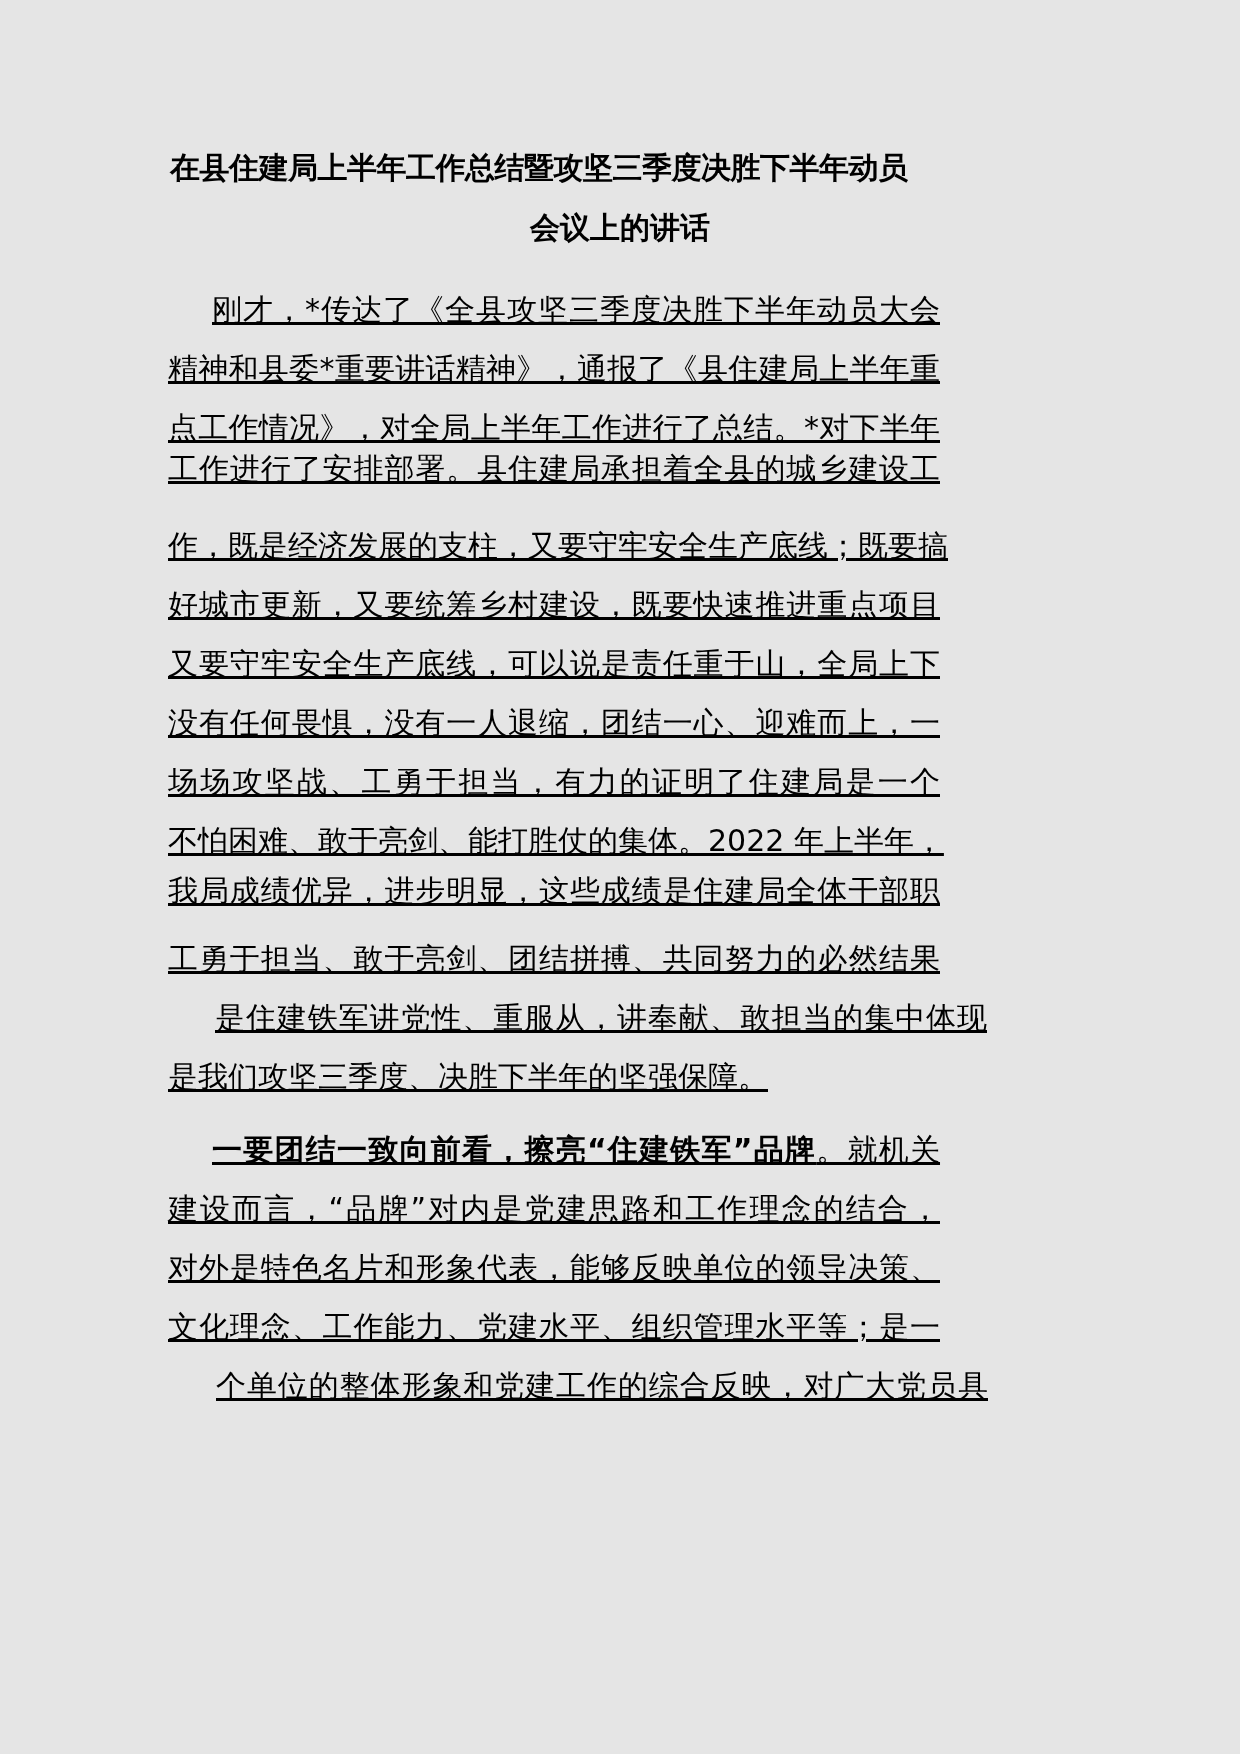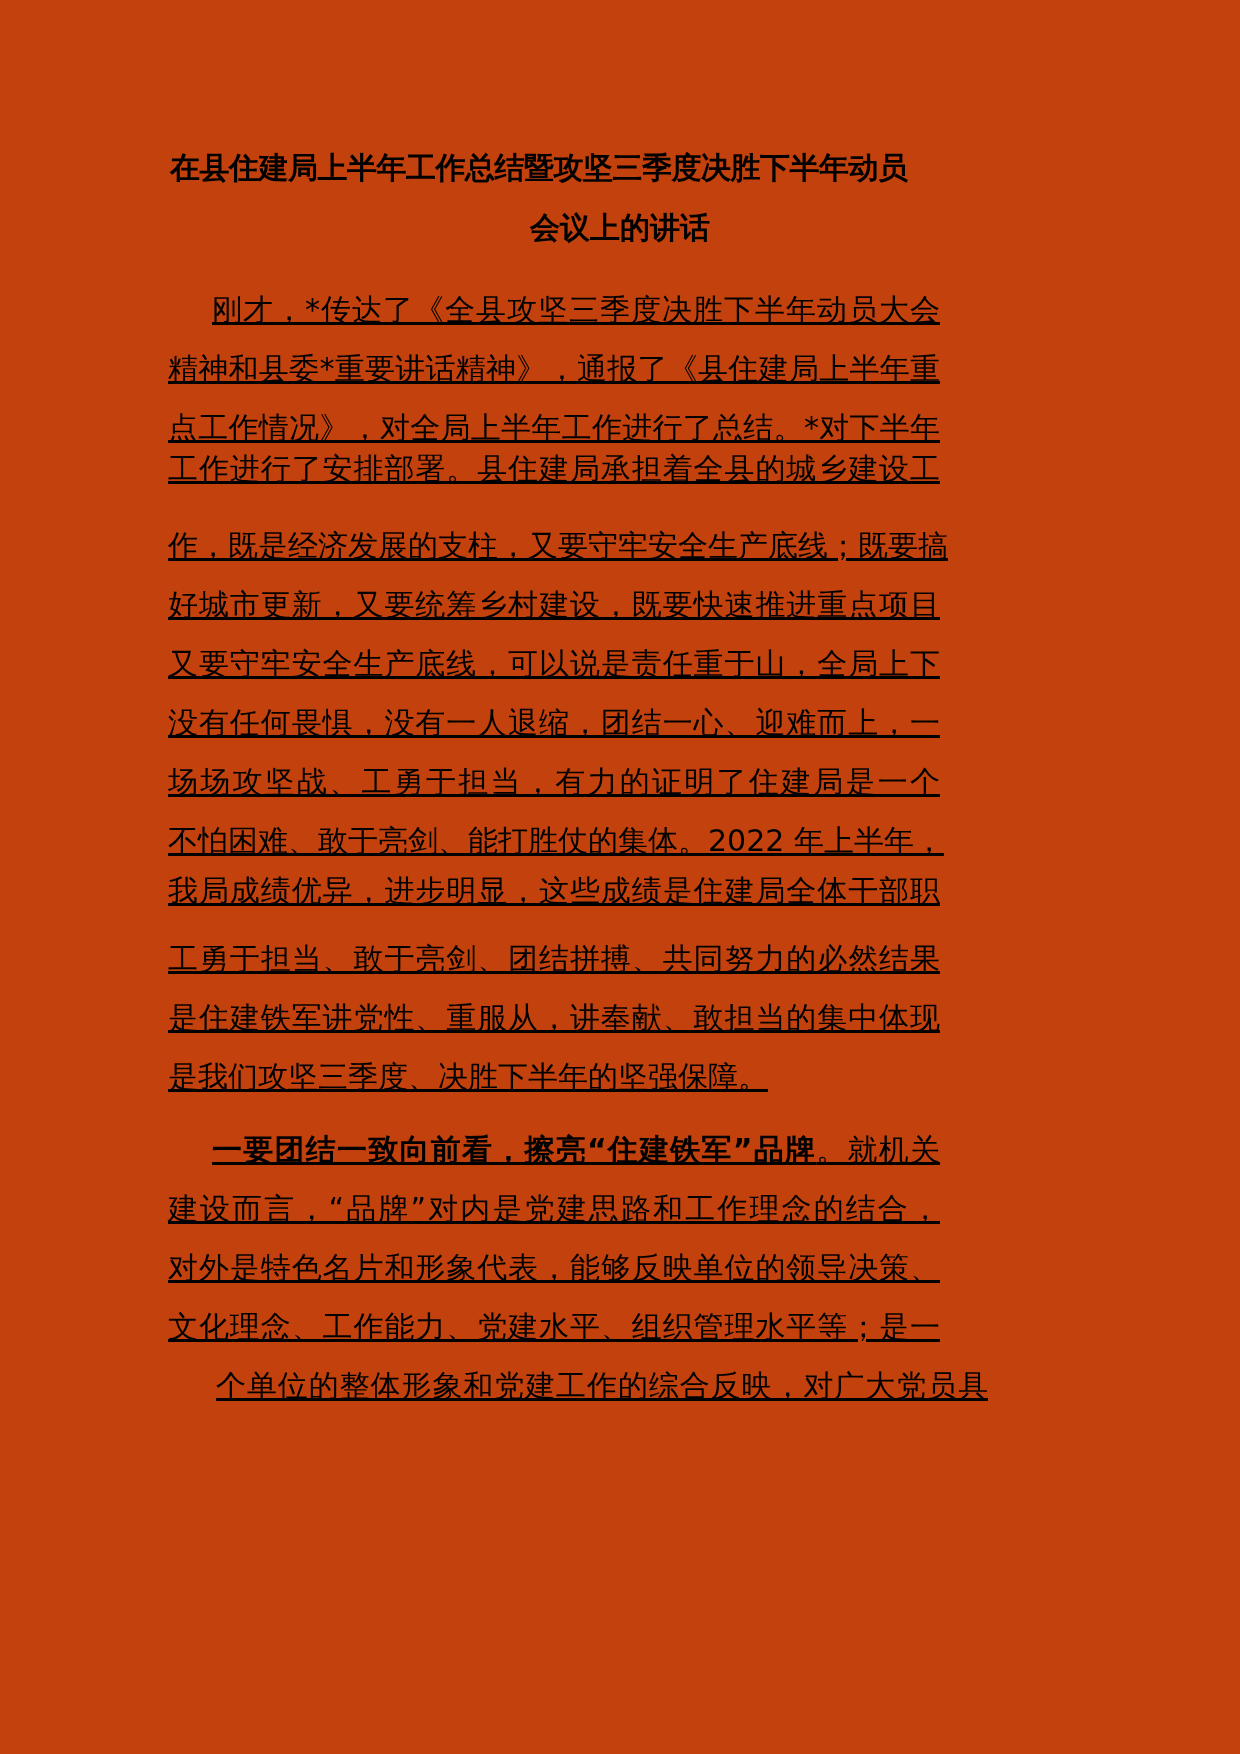--- a/index.html
+++ b/index.html
@@ -14,21 +14,21 @@
       overflow: hidden;
       font-family: "DejaVu Sans", "Liberation Sans", sans-serif;
       color: #000000;
     }
     .page {
       position: absolute;
       left: 0;
       top: 0;
       width: 1240px;
       height: 1754px;
-      background: #c2410c;
+      background: #e5e5e5;
     }
     .title {
       position: absolute;
       left: 180px;
       width: 880px;
       font-weight: bold;
       font-size: 30px;
       line-height: 30px;
       text-align: center;
       white-space: nowrap;
@@ -65,21 +65,21 @@
     <div class="line" style="top:411px;">点工作情况》，对全局上半年工作进行了总结。*对下半年</div>
     <div class="line" style="top:452px;">工作进行了安排部署。县住建局承担着全县的城乡建设工</div>
     <div class="line" style="top:529px;">作，既是经济发展的支柱，又要守牢安全生产底线；既要搞</div>
     <div class="line" style="top:588px;">好城市更新，又要统筹乡村建设，既要快速推进重点项目</div>
     <div class="line" style="top:647px;">又要守牢安全生产底线，可以说是责任重于山，全局上下</div>
     <div class="line" style="top:706px;">没有任何畏惧，没有一人退缩，团结一心、迎难而上，一</div>
     <div class="line" style="top:765px;">场场攻坚战、工勇于担当，有力的证明了住建局是一个</div>
     <div class="line" style="top:824px;">不怕困难、敢于亮剑、能打胜仗的集体。2022 年上半年，</div>
     <div class="line" style="top:834px;margin-top:40px;">我局成绩优异，进步明显，这些成绩是住建局全体干部职</div>
     <div class="line" style="top:942px;">工勇于担当、敢于亮剑、团结拼搏、共同努力的必然结果</div>
-    <div class="line" style="top:1001px;">是住建铁军讲党性、重服从，讲奉献、敢担当的集中体现</div>
+    <div class="line" style="top:1001px;margin-left:47px;">是住建铁军讲党性、重服从，讲奉献、敢担当的集中体现</div>
     <div class="line last" style="top:1060px;">是我们攻坚三季度、决胜下半年的坚强保障。</div>
   </div>
 
   <div>
     <div class="line indent" style="top:1133px;"><span class="bold">一要团结一致向前看，擦亮“住建铁军”品牌</span><span>。就机关</span></div>
     <div class="line" style="top:1192px;">建设而言，“品牌”对内是党建思路和工作理念的结合，</div>
     <div class="line" style="top:1251px;">对外是特色名片和形象代表，能够反映单位的领导决策、</div>
     <div class="line" style="top:1310px;">文化理念、工作能力、党建水平、组织管理水平等；是一</div>
     <div class="line" style="top:1369px;margin-left:48px;">个单位的整体形象和党建工作的综合反映，对广大党员具</div>
   </div>

